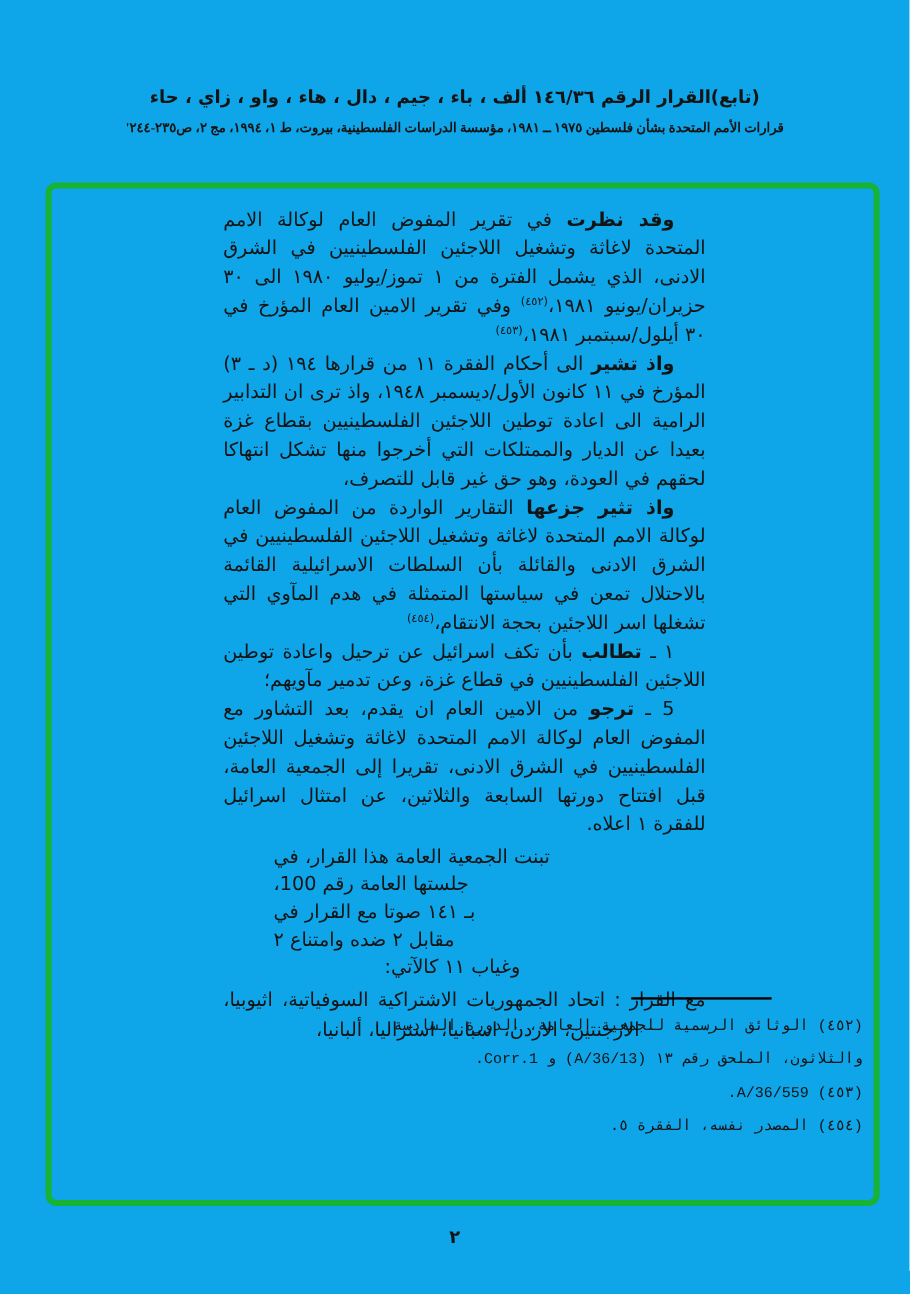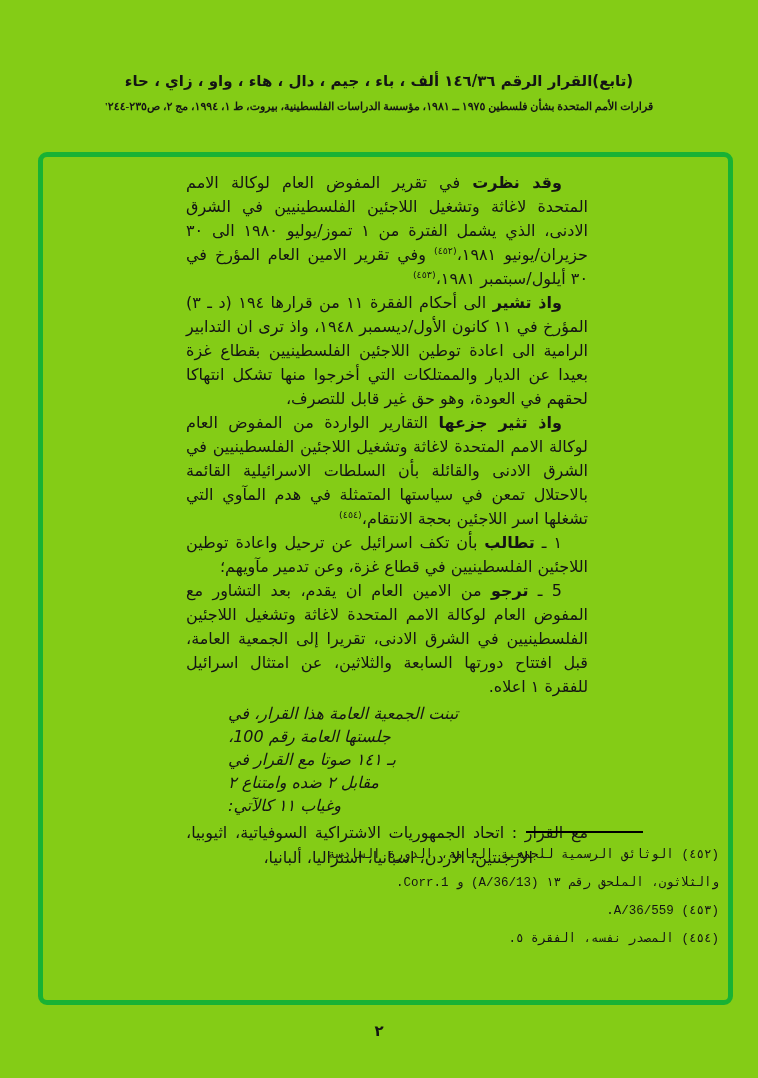--- a/index.html
+++ b/index.html
@@ -1,40 +1,40 @@
 <!DOCTYPE html>
 <html lang="ar"><head>
 <meta charset="utf-8">
 <style>
   html,body { margin:0; padding:0; background:#ffffff; }
   .page {
-    position:relative; width:758px; height:1078px; background:#84cc16;
+    position:relative; width:758px; height:1078px; background:#0ea5e9;
     font-family:"DejaVu Sans", sans-serif; color:#141414; overflow:hidden;
   }
   
   .header { position:absolute; top:72px; left:0; width:758px; text-align:center; direction:rtl; }
   .header-line1 { font-size:15px; font-weight:bold; letter-spacing:.3px; margin:0 0 10px 0; }
   .header-line2 { font-size:11px; font-weight:bold;font-family:Liberation Serif, serif; }
   
   .green-box {
     position:absolute; left:38px; top:152px; width:685px; height:843px;
     border:5px solid #18b234; border-radius:9px; direction:rtl;
   }
   
   .main-text {
     position:absolute; top:14px; right:140px; width:402px;
     font-size:16px; line-height:24px; text-align:justify; direction:rtl;
   }
   .para { margin:0; text-indent:26px; }
   .para .lead { font-weight:bold; }
   .fnref { font-size:9.5px; line-height:0; vertical-align:6px; }
   
-  .adoption { width:298px; margin:3px 62px 3px 0; line-height:23px; text-align:left;font-style:italic; }
+  .adoption { width:298px; margin:3px 62px 3px 0; line-height:23px; text-align:left; }
   .adoption .adoption-line { text-align:left; }
-  .adoption .adoption-line:last-child { }
+  .adoption .adoption-line:last-child { text-align:center; }
   
   .votes { margin:2px 0 0 0; padding-right:55px; text-indent:-55px; line-height:25px; text-align:justify; }
   
   .fn-rule { position:absolute; top:674px; right:85px; width:117px; height:0; border-top:2px solid #000; }
   .footnotes {
     position:absolute; top:684px; right:9px; width:416px;
     font-size:12.5px; line-height:28px; text-align:right; direction:rtl;font-family:Liberation Mono, monospace;
   }
   .footnotes p { margin:0; }
   

